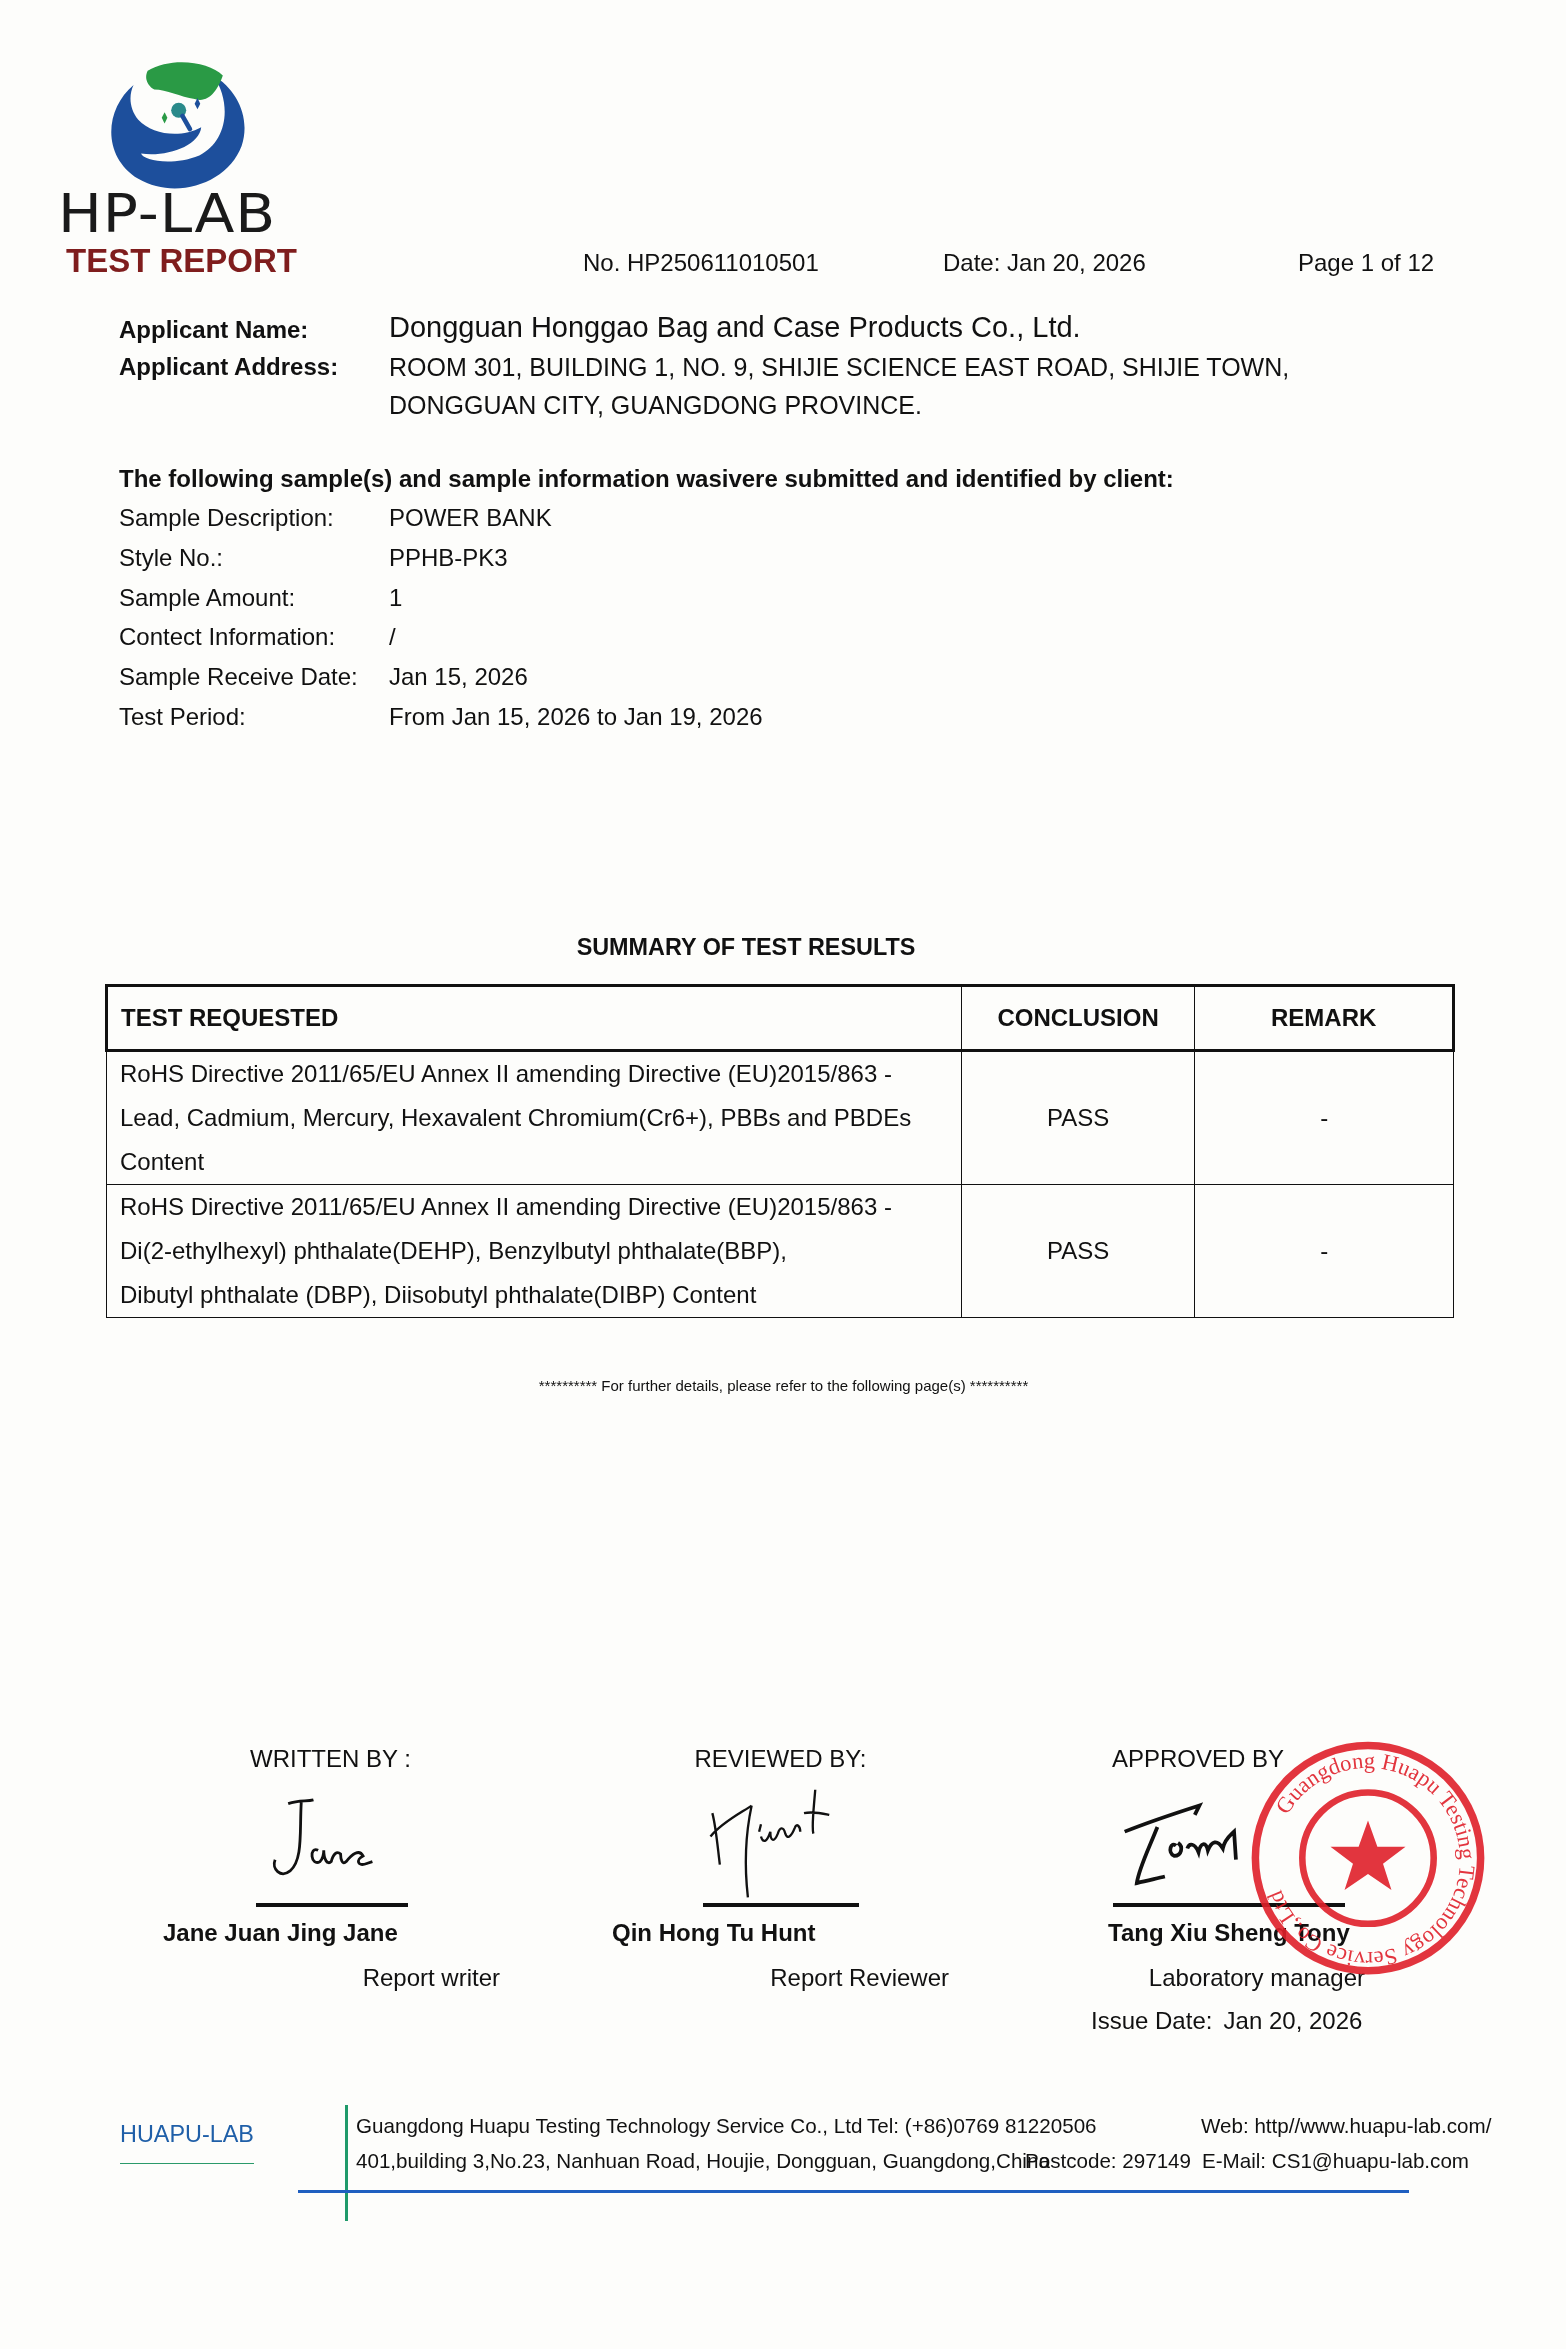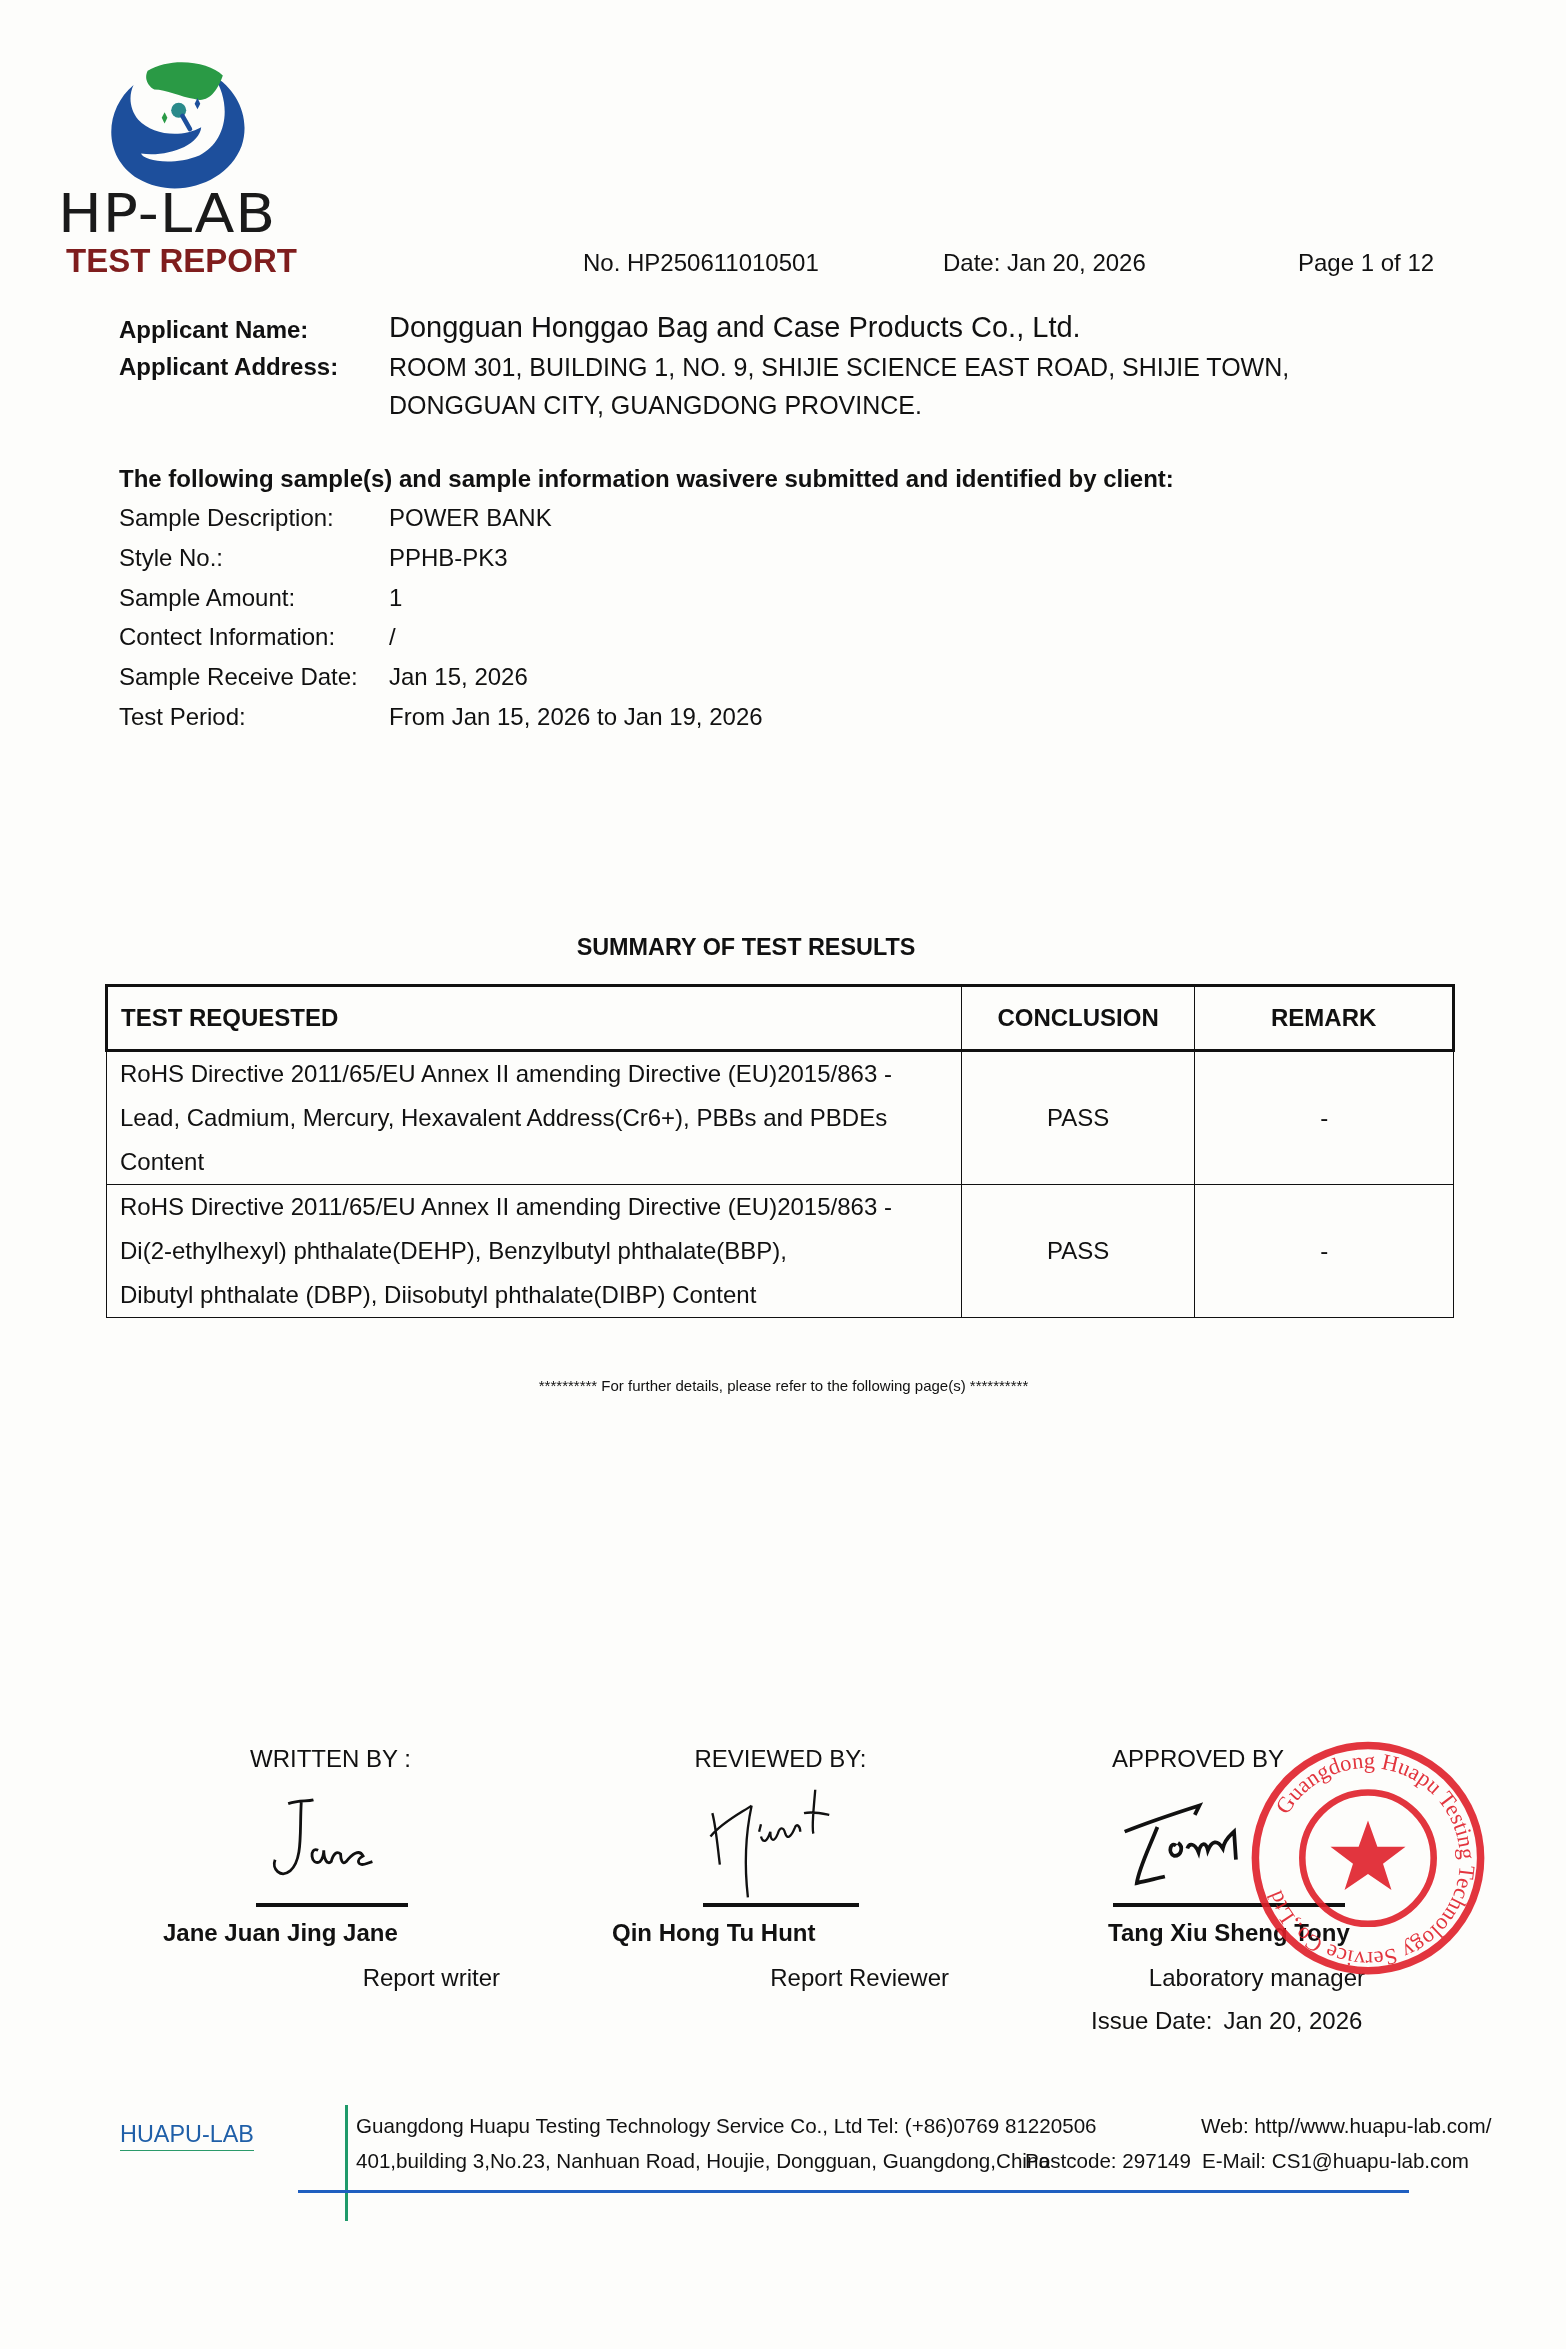--- a/index.html
+++ b/index.html
@@ -55,21 +55,21 @@
   .sig-role { top: 1964px; font-size: 24px; line-height: 28px; text-align: right; width: 337px; }
 
   #issue-date { left: 1091px; top: 2007px; font-size: 24px; line-height: 28px; }
   #issue-date .v { margin-left: 11.2px; }
 
   
   #stamp { left: 1246px; top: 1738px; width: 244px; height: 244px; }
 
   
   #footer-brand { left: 120px; top: 2120px; font-size: 23.4px; color: #1f5fa8; line-height: 28px;
-                  border-bottom: 1.9px solid #2a9a6a; padding-bottom: 2px; }
+                  border-bottom: 1.9px solid #2a9a6a; padding-bottom: 15px; }
   #footer-vline { left: 345px; top: 2105px; width: 2.8px; height: 116px; background: #1f9a6a; }
   #footer-hline { left: 298px; top: 2190px; width: 1111px; height: 2.8px; background: #1f5fc0; }
   .foot { font-size: 20.6px; line-height: 24px; color: #111; }
   #footer-company { left: 356px; top: 2114px; }
   #footer-address { left: 356px; top: 2149px; }
   #footer-tel { left: 867px; top: 2114px; }
   #footer-web { left: 1201px; top: 2114px; }
   #footer-postcode { left: 1025px; top: 2149px; }
   #footer-email { left: 1202px; top: 2149px; }
 </style>
@@ -118,21 +118,21 @@
     <tr>
       <th class="col1">TEST REQUESTED</th>
       <th class="col2">CONCLUSION</th>
       <th class="col3">REMARK</th>
     </tr>
   </thead>
   <tbody>
     <tr>
       <td class="test">
         <div>RoHS Directive 2011/65/EU Annex II amending Directive (EU)2015/863 -</div>
-        <div>Lead, Cadmium, Mercury, Hexavalent Address(Cr6+), PBBs and PBDEs</div>
+        <div>Lead, Cadmium, Mercury, Hexavalent Chromium(Cr6+), PBBs and PBDEs</div>
         <div>Content</div>
       </td>
       <td class="center">PASS</td>
       <td class="center">-</td>
     </tr>
     <tr>
       <td class="test">
         <div>RoHS Directive 2011/65/EU Annex II amending Directive (EU)2015/863 -</div>
         <div>Di(2-ethylhexyl) phthalate(DEHP), Benzylbutyl phthalate(BBP),</div>
         <div>Dibutyl phthalate (DBP), Diisobutyl phthalate(DIBP) Content</div>

